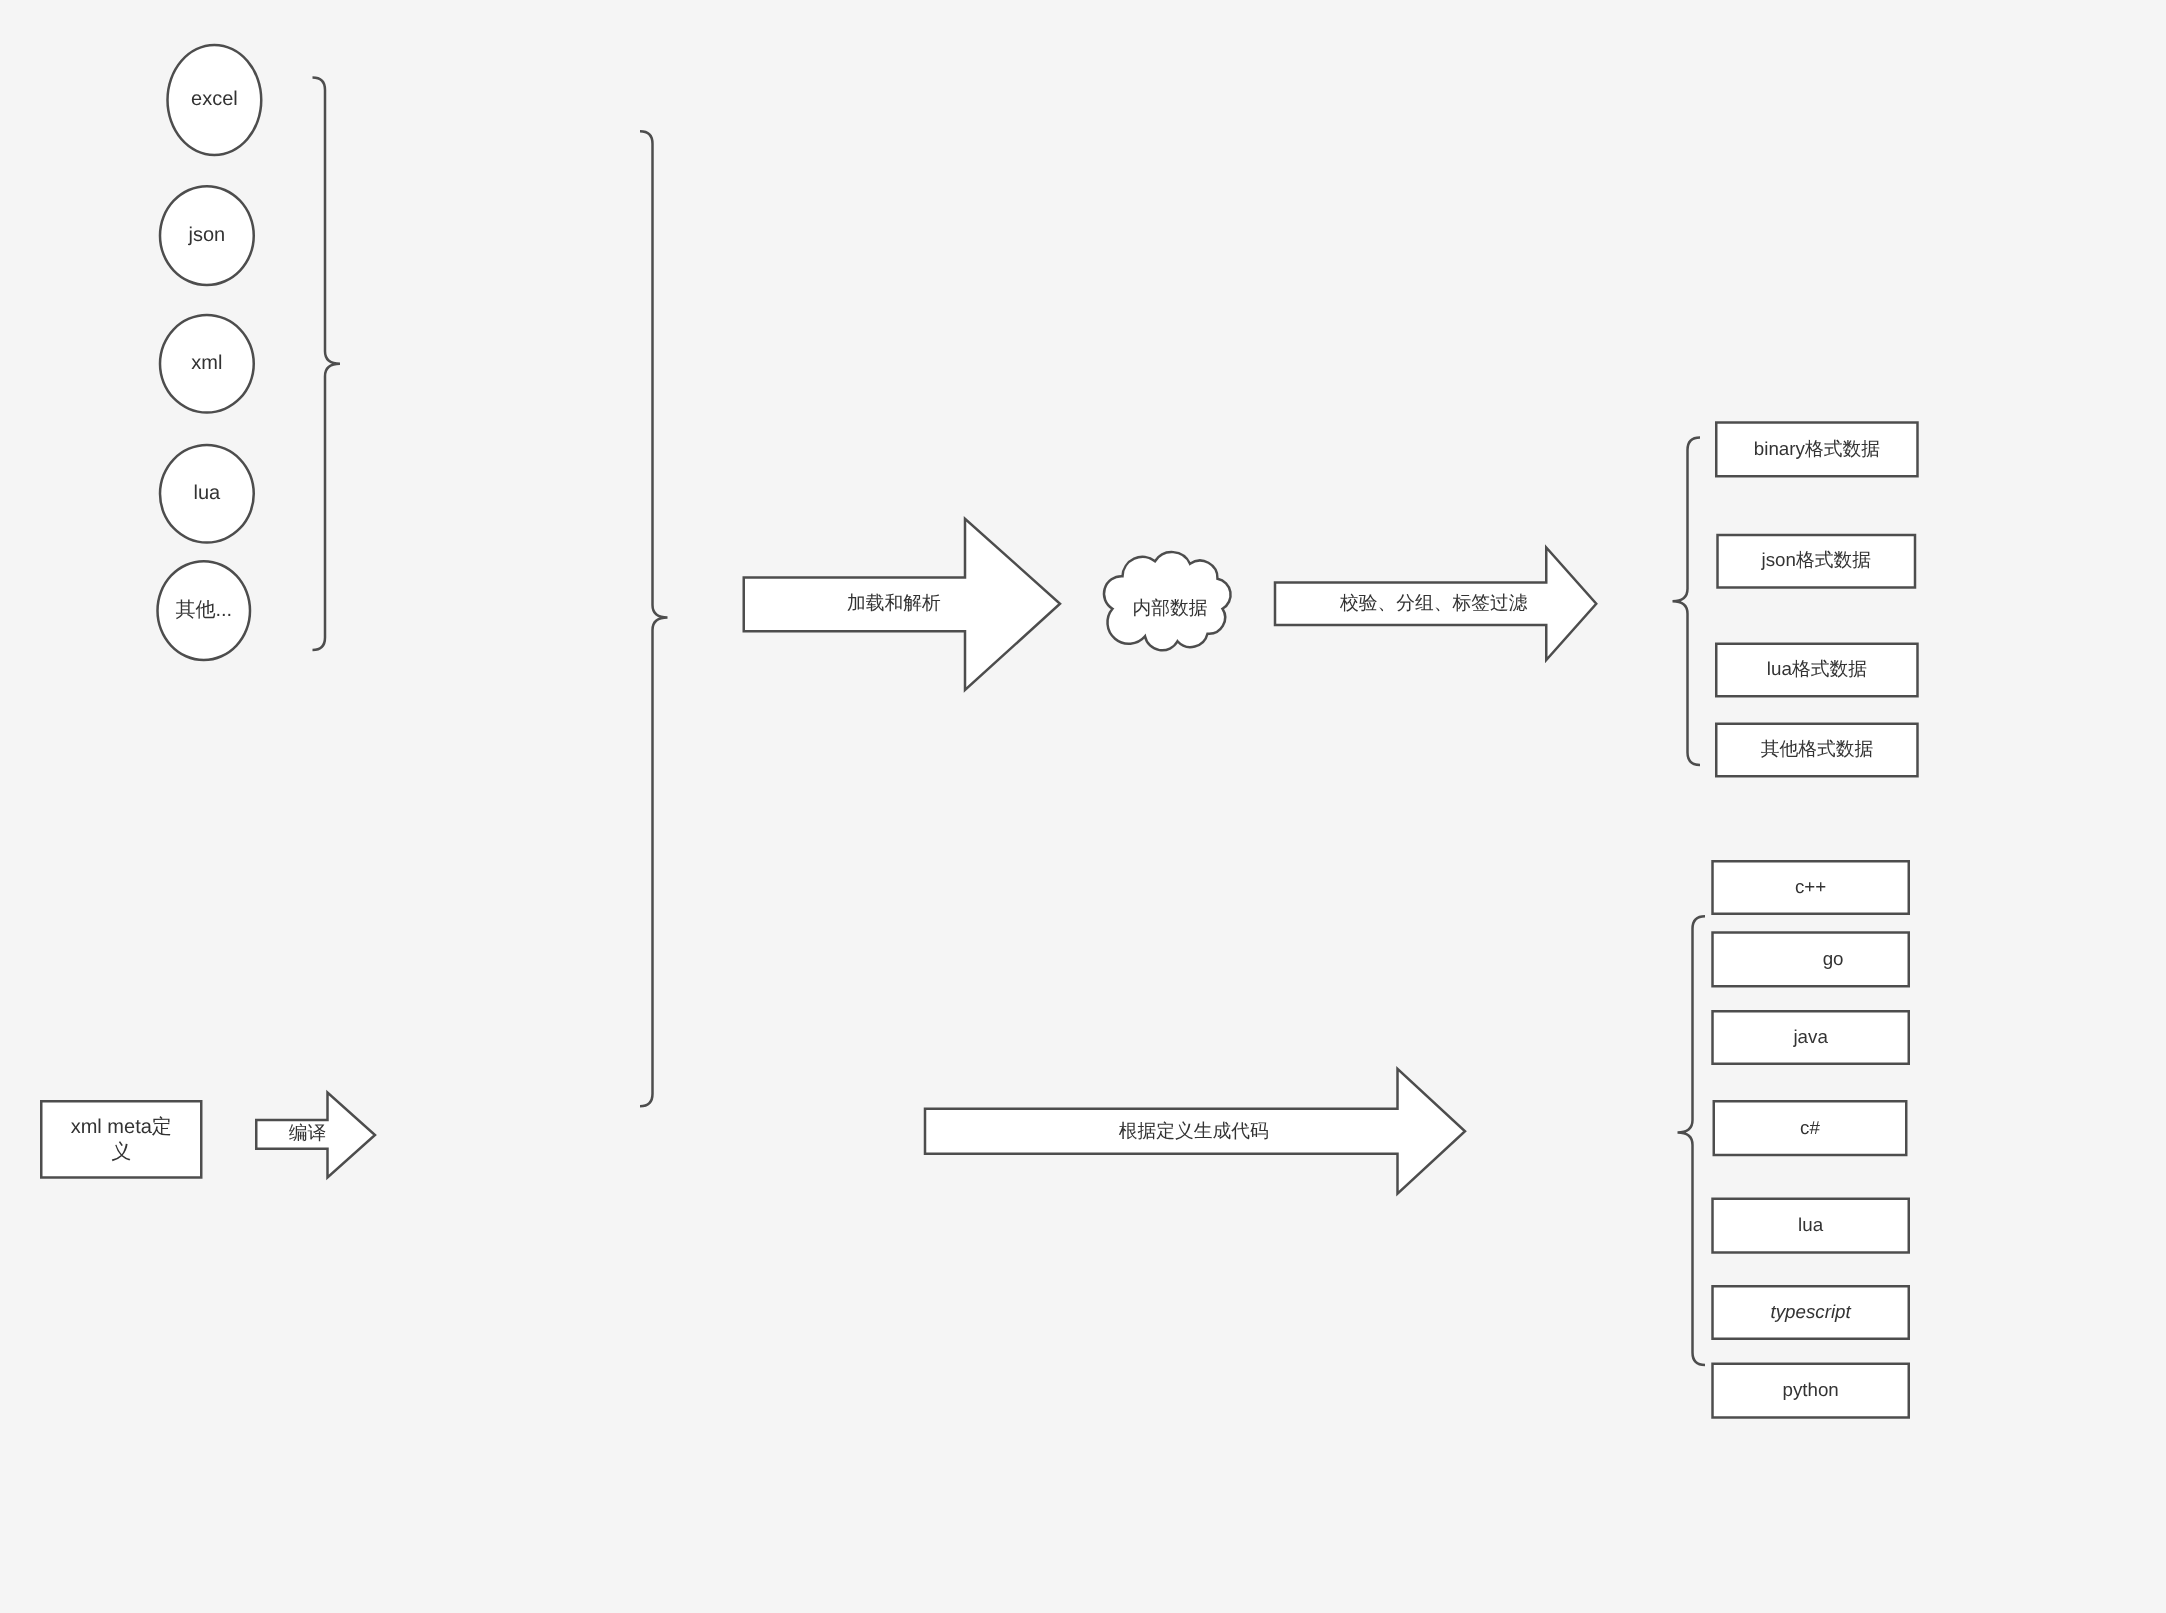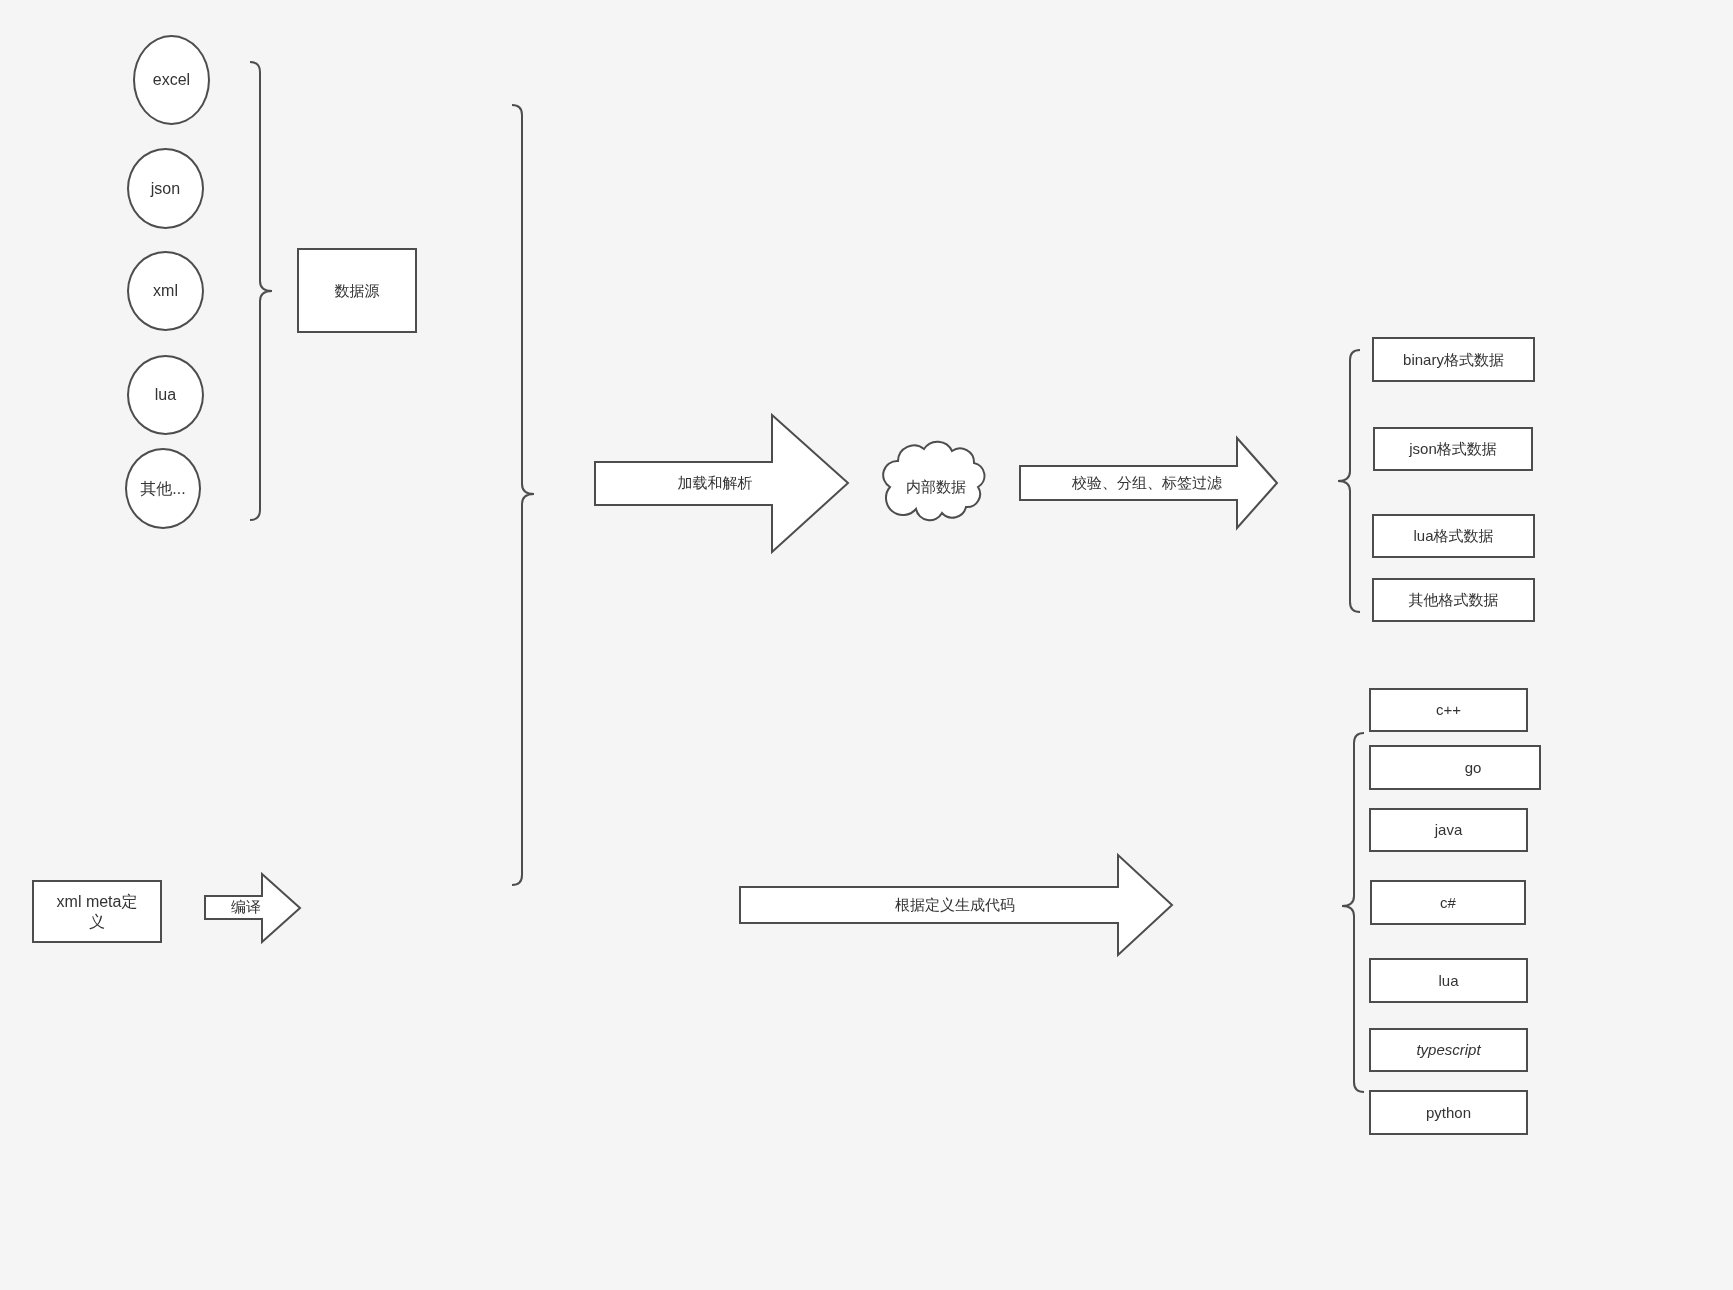--- a/index.html
+++ b/index.html
@@ -77,23 +77,20 @@
   <div class="node ellipse" style="left:127px; top:251px; width:77px; height:80px;">
     <span>xml</span>
   </div>
   <div class="node ellipse" style="left:127px; top:355px; width:77px; height:80px;">
     <span>lua</span>
   </div>
   <div class="node ellipse" style="left:125px; top:448px; width:76px; height:81px;">
     <span>其他...</span>
   </div>
 
-  <div class="node" style="left:297px; top:248px; width:120px; height:85px;">
-    <span>数据源</span>
-  </div>
 
   <div class="flow-label" style="left:715px; top:483px;">加载和解析</div>
   <div class="flow-label" style="left:936px; top:487px;">内部数据</div>
   <div class="flow-label" style="left:1147px; top:483px;">校验、分组、标签过滤</div>
   <div class="flow-label" style="left:955px; top:905px;">根据定义生成代码</div>
   <div class="flow-label" style="left:246px; top:907px;">编译</div>
 
   <div class="node" style="left:1372px; top:337px; width:163px; height:45px;">
     <span>binary格式数据</span>
   </div>
@@ -103,21 +100,21 @@
   <div class="node" style="left:1372px; top:514px; width:163px; height:44px;">
     <span>lua格式数据</span>
   </div>
   <div class="node" style="left:1372px; top:578px; width:163px; height:44px;">
     <span>其他格式数据</span>
   </div>
 
   <div class="node" style="left:1369px; top:688px; width:159px; height:44px;">
     <span>c++</span>
   </div>
-  <div class="node" style="left:1369px; top:745px; width:172px; height:45px;padding-left:36px;">
+  <div class="node" style="left:1369px; top:745px; width:159px; height:45px;padding-left:36px;">
     <span>go</span>
   </div>
   <div class="node" style="left:1369px; top:808px; width:159px; height:44px;">
     <span>java</span>
   </div>
   <div class="node" style="left:1370px; top:880px; width:156px; height:45px;">
     <span>c#</span>
   </div>
   <div class="node" style="left:1369px; top:958px; width:159px; height:45px;">
     <span>lua</span>

